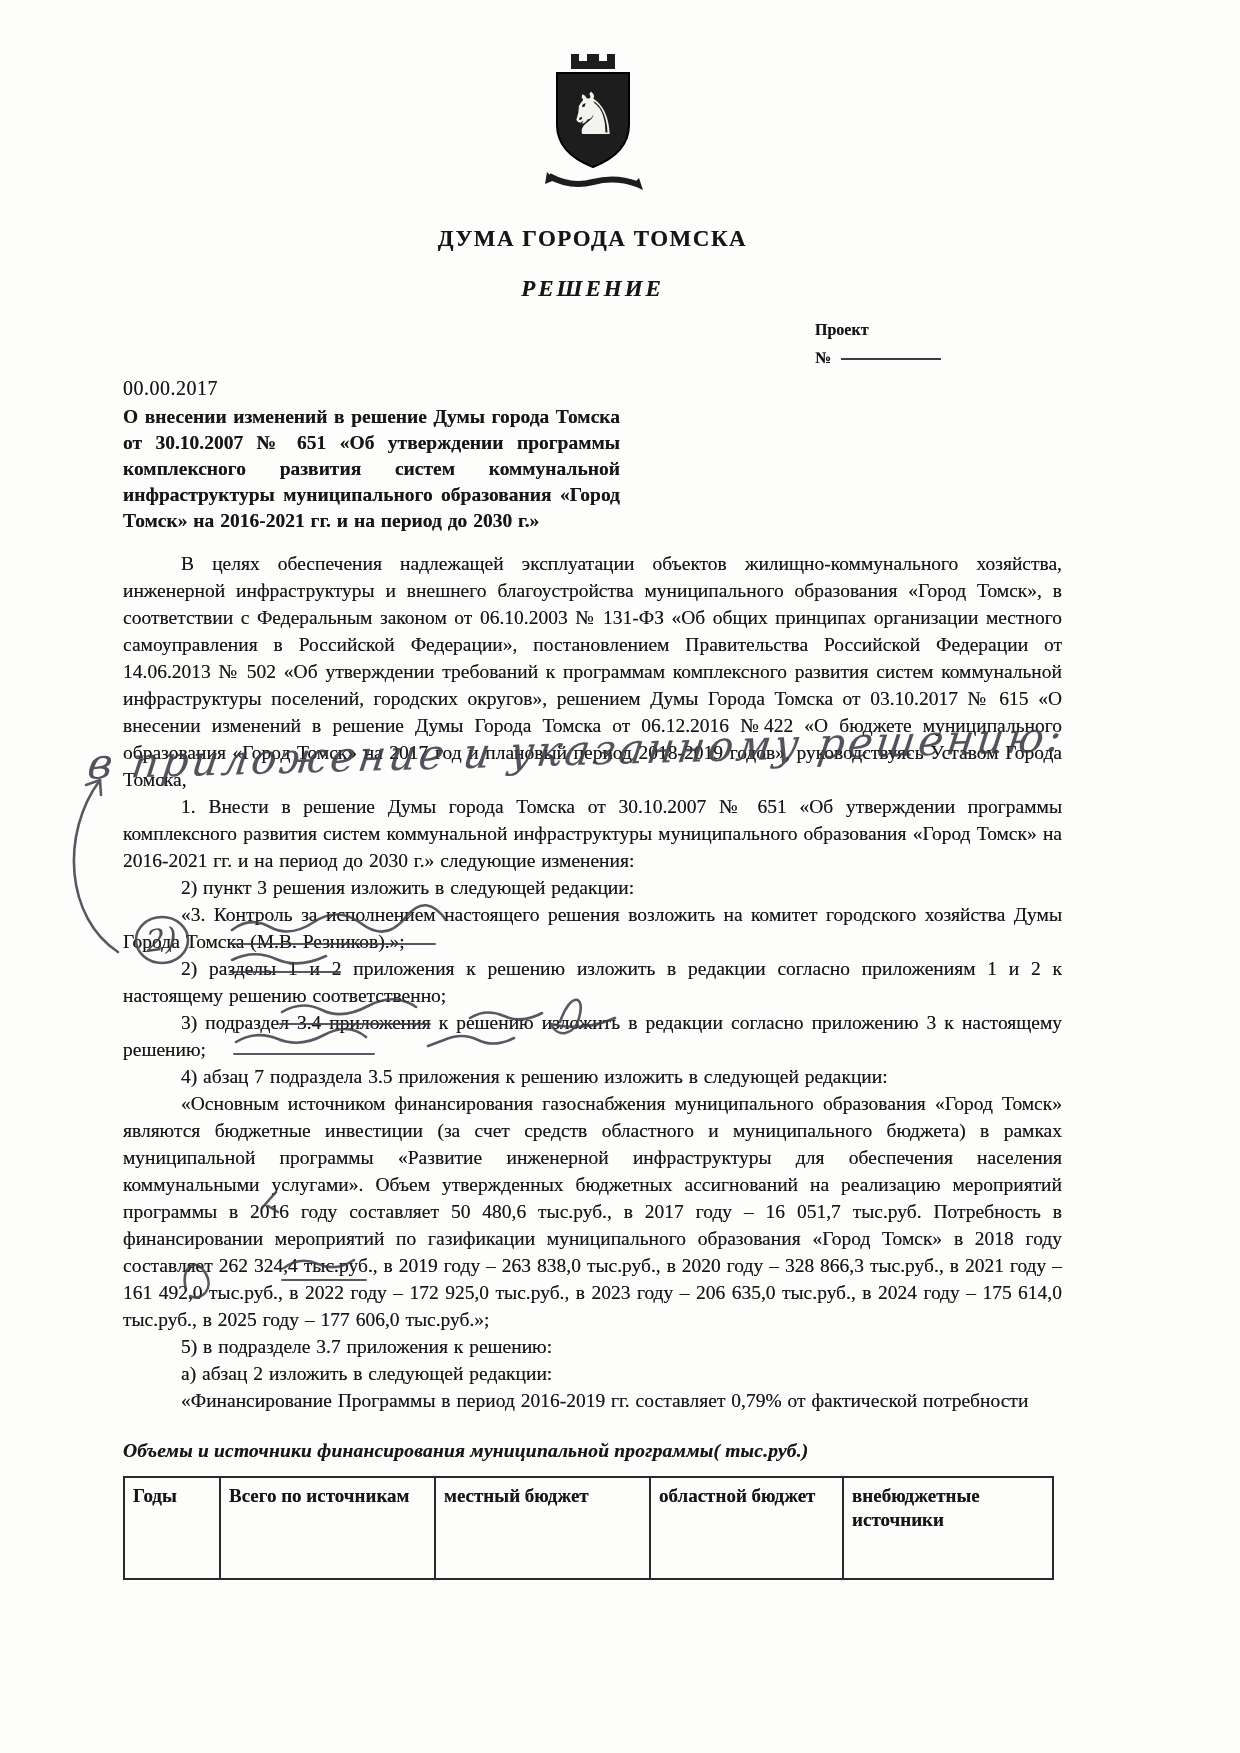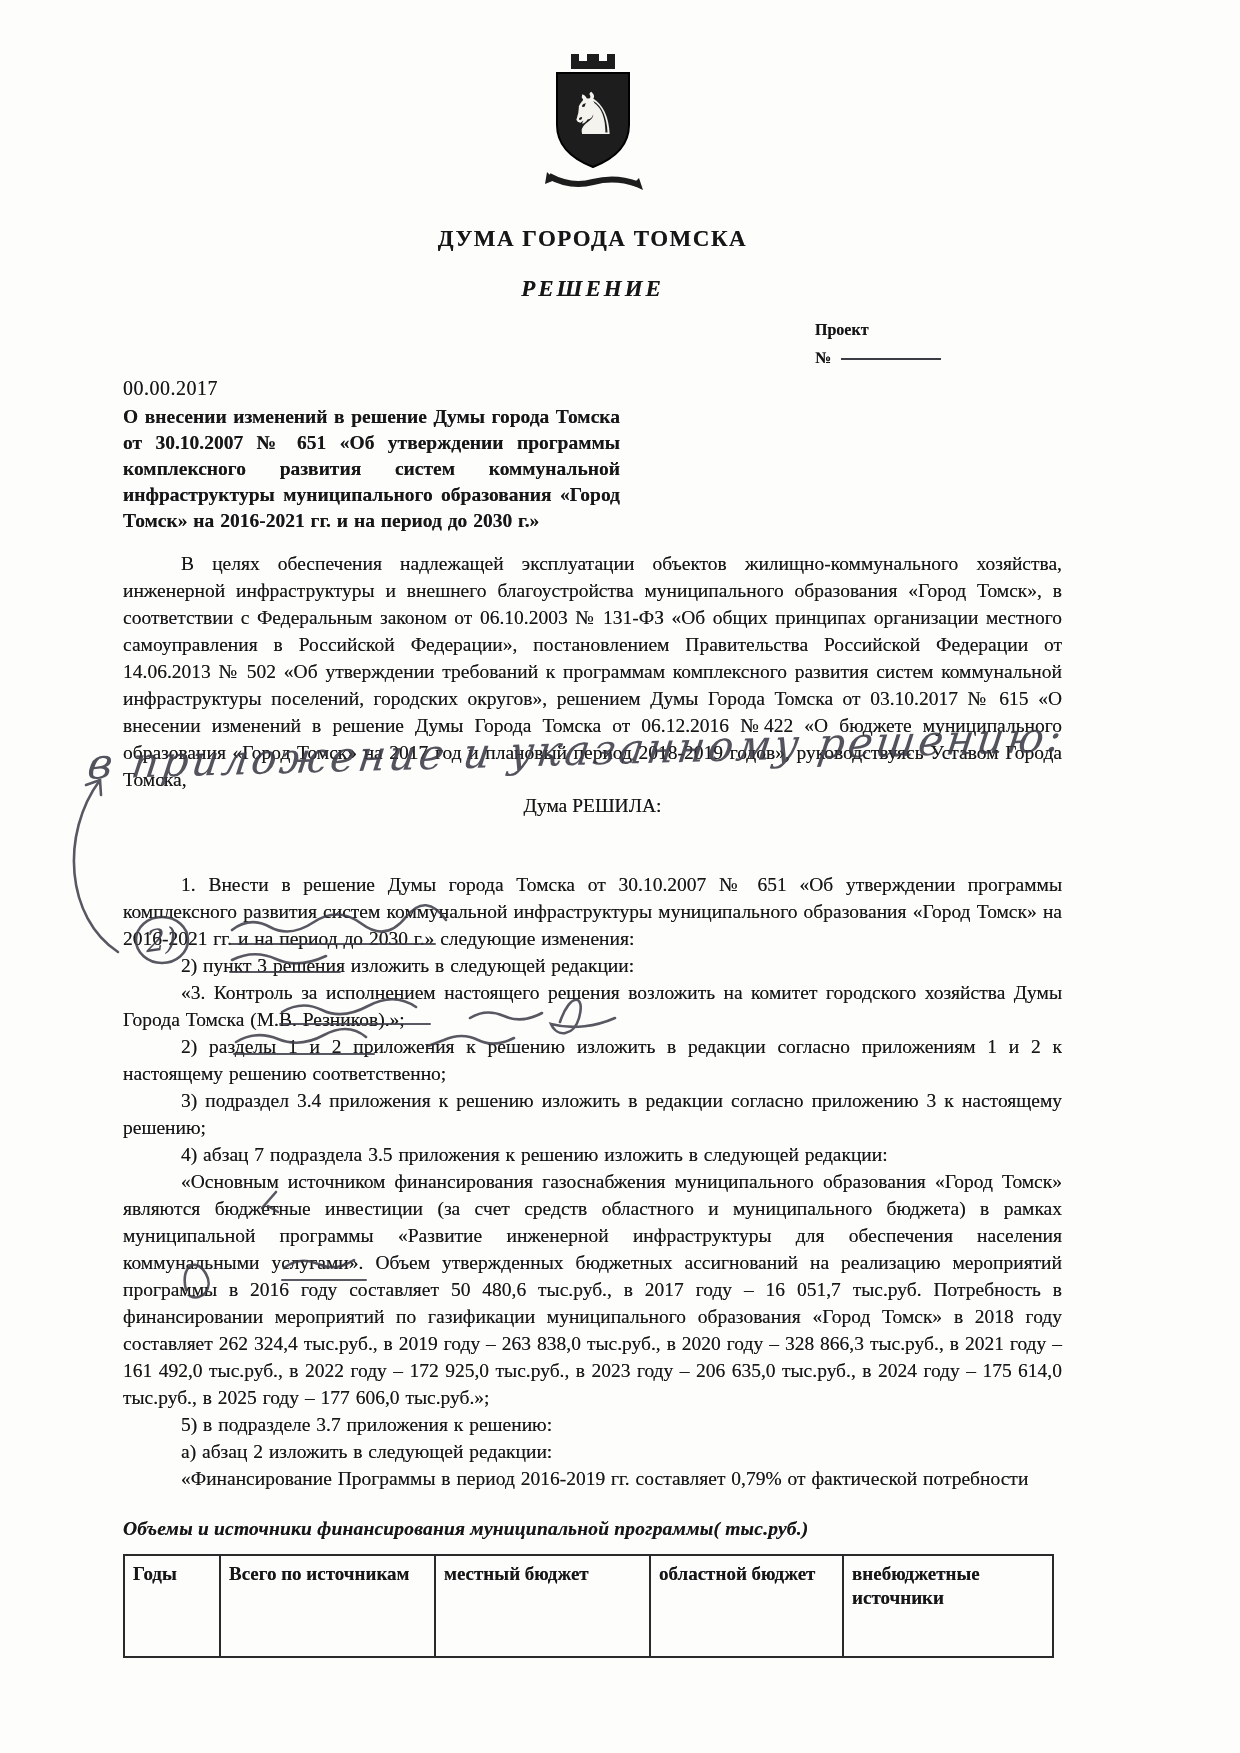--- a/index.html
+++ b/index.html
@@ -111,21 +111,20 @@
         <div>
           <span>№</span><span class="numline"></span>
         </div>
       </div>
     </div>
 
     <div class="subject">О внесении изменений в решение Думы города Томска от 30.10.2007 № 651 «Об утверждении программы комплексного развития систем коммунальной инфраструктуры муниципального образования «Город Томск» на 2016-2021 гг. и на период до 2030 г.»</div>
 
     <p class="body first">В целях обеспечения надлежащей эксплуатации объектов жилищно-коммунального хозяйства, инженерной инфраструктуры и внешнего благоустройства муниципального образования «Город Томск», в соответствии с Федеральным законом от 06.10.2003 № 131-ФЗ «Об общих принципах организации местного самоуправления в Российской Федерации», постановлением Правительства Российской Федерации от 14.06.2013 № 502 «Об утверждении требований к программам комплексного развития систем коммунальной инфраструктуры поселений, городских округов», решением Думы Города Томска от 03.10.2017 № 615 «О внесении изменений в решение Думы Города Томска от 06.12.2016 №422 «О бюджете муниципального образования «Город Томск» на 2017 год и плановый период 2018-2019 годов», руководствуясь Уставом Города Томска,</p>
 
-    <div class="resolved">Дума РЕШИЛА:</div>
 
     <p class="body">1. Внести в решение Думы города Томска от 30.10.2007 № 651 «Об утверждении программы комплексного развития систем коммунальной инфраструктуры муниципального образования «Город Томск» на 2016-2021 гг. и на период до 2030 г.» следующие изменения:</p>
     <p class="body">2) пункт 3 решения изложить в следующей редакции:</p>
     <p class="body">«3. Контроль за исполнением настоящего решения возложить на комитет городского хозяйства Думы Города Томска (М.В. Резников).»;</p>
     <p class="body">2) разделы 1 и 2 приложения к решению изложить в редакции согласно приложениям 1 и 2 к настоящему решению соответственно;</p>
     <p class="body">3) подраздел 3.4 приложения к решению изложить в редакции согласно приложению 3 к настоящему решению;</p>
     <p class="body">4) абзац 7 подраздела 3.5 приложения к решению изложить в следующей редакции:</p>
     <p class="body">«Основным источником финансирования газоснабжения муниципального образования «Город Томск» являются бюджетные инвестиции (за счет средств областного и муниципального бюджета) в рамках муниципальной программы «Развитие инженерной инфраструктуры для обеспечения населения коммунальными услугами». Объем утвержденных бюджетных ассигнований на реализацию мероприятий программы в 2016 году составляет 50 480,6 тыс.руб., в 2017 году – 16 051,7 тыс.руб. Потребность в финансировании мероприятий по газификации муниципального образования «Город Томск» в 2018 году составляет 262 324,4 тыс.руб., в 2019 году – 263 838,0 тыс.руб., в 2020 году – 328 866,3 тыс.руб., в 2021 году – 161 492,0 тыс.руб., в 2022 году – 172 925,0 тыс.руб., в 2023 году – 206 635,0 тыс.руб., в 2024 году – 175 614,0 тыс.руб., в 2025 году – 177 606,0 тыс.руб.»;</p>
     <p class="body">5) в подразделе 3.7 приложения к решению:</p>
     <p class="body">а) абзац 2 изложить в следующей редакции:</p>

